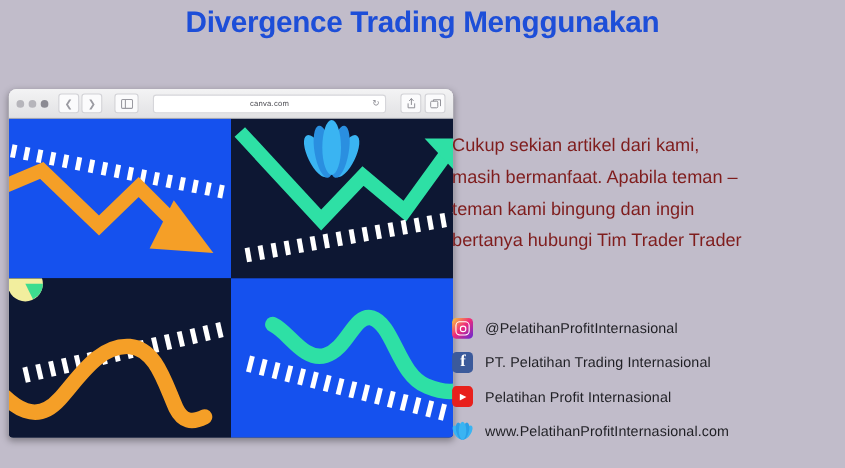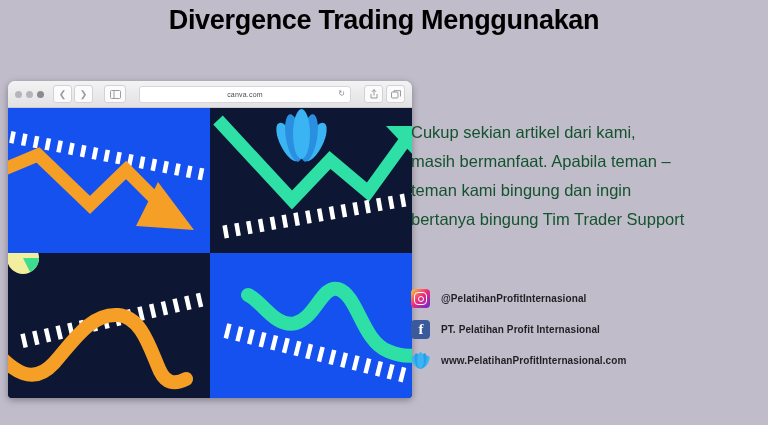--- a/index.html
+++ b/index.html
@@ -9,21 +9,21 @@
     font-family:"Liberation Sans", sans-serif;
     overflow:hidden;
     position:relative;
   }
   
   .page-title{
     position:absolute;left:0;top:4px;width:768px;
     text-align:center;
     font-size:27px;line-height:32px;
     font-weight:bold;
-    color:#000000;
+    color:#1d4ed8;
     letter-spacing:-0.3px;
     padding:0 70px;
     box-sizing:border-box;
   }
   .page-title .l2{display:block;}
 
   
   .browser{
     position:absolute;left:8px;top:81px;width:404px;height:317px;
     background:#e9e9ea;
@@ -74,21 +74,21 @@
   .q-tl{left:0;top:0;background:#1551ee;}
   .q-tr{left:50%;top:0;background:#0d1733;}
   .q-bl{left:0;top:50%;background:#0d1733;}
   .q-br{left:50%;top:50%;background:#1551ee;}
   .quad svg{position:absolute;left:0;top:0;width:100%;height:100%;display:block;}
 
   
   .para{
     position:absolute;left:411px;top:118px;width:354px;
     font-size:16.5px;line-height:29px;
-    color:#14532d;
+    color:#7f1d1d;
     text-align:justify;
     text-justify:inter-word;
   }
   .para > span{display:block;}
   .social{
     position:absolute;left:411px;top:283px;width:354px;
   }
   .srow{
     display:flex;align-items:center;height:31px;gap:11px;
   }
@@ -107,21 +107,21 @@
   .ig .dot{width:4px;height:4px;border:1.4px solid #fff;border-radius:50%;}
   .fb{background:#3b5a9b;color:#fff;font-weight:bold;font-size:15px;
       font-family:"Liberation Serif",serif;line-height:19px;padding-left:1px;box-sizing:border-box;}
   .yt{background:#e8201c;border-radius:4px;}
   .yt .tri{
     width:0;height:0;border-left:6px solid #fff;
     border-top:3.5px solid transparent;border-bottom:3.5px solid transparent;
     margin-left:1px;
   }
   .slabel{
-    font-size:10px;font-weight:bold;color:#1f1f24;letter-spacing:.1px;
+    font-size:13px;font-weight:normal;color:#1f1f24;letter-spacing:.1px;
   }
 </style>
 </head>
 <body>
 
 <div class="page-title">
   <span>Divergence Trading Menggunakan</span>
 </div>
 
 <div class="browser">
@@ -295,39 +295,45 @@
       </svg>
     </div>
 
   </div>
 </div>
 
 <div class="para">
   <span>Cukup sekian artikel dari kami,</span>
   <span>masih bermanfaat. Apabila teman –</span>
   <span>teman kami bingung dan ingin</span>
-  <span>bertanya bingung Tim Trader Support</span>
+  <span>bertanya hubungi Tim Trader Trader</span>
 </div>
 
 <div class="social">
 
   <div class="srow">
     <span class="sicon ig">
       <span class="ring">
           <span class="dot"></span>
         </span>
     </span>
     <span class="slabel">@PelatihanProfitInternasional</span>
   </div>
 
   <div class="srow">
     <span class="sicon fb">f</span>
-    <span class="slabel">PT. Pelatihan Profit Internasional</span>
-  </div>
-
+    <span class="slabel">PT. Pelatihan Trading Internasional</span>
+  </div>
+
+  <div class="srow">
+    <span class="sicon yt">
+      <span class="tri"></span>
+    </span>
+    <span class="slabel">Pelatihan Profit Internasional</span>
+  </div>
 
   <div class="srow">
     <span class="sicon">
       <svg width="19" height="17" viewBox="0 0 19 17" aria-hidden="true">
         <ellipse cx="5" cy="10" rx="3.2" ry="7" fill="#3ab4f2" transform="rotate(-32 5 10)"></ellipse>
         <ellipse cx="14" cy="10" rx="3.2" ry="7" fill="#3ab4f2" transform="rotate(32 14 10)"></ellipse>
         <ellipse cx="7" cy="9" rx="3.2" ry="8" fill="#2a9fe8" transform="rotate(-14 7 9)"></ellipse>
         <ellipse cx="12" cy="9" rx="3.2" ry="8" fill="#2a9fe8" transform="rotate(14 12 9)"></ellipse>
         <ellipse cx="9.5" cy="8.5" rx="3.4" ry="8.2" fill="#3ab4f2"></ellipse>
       </svg>

